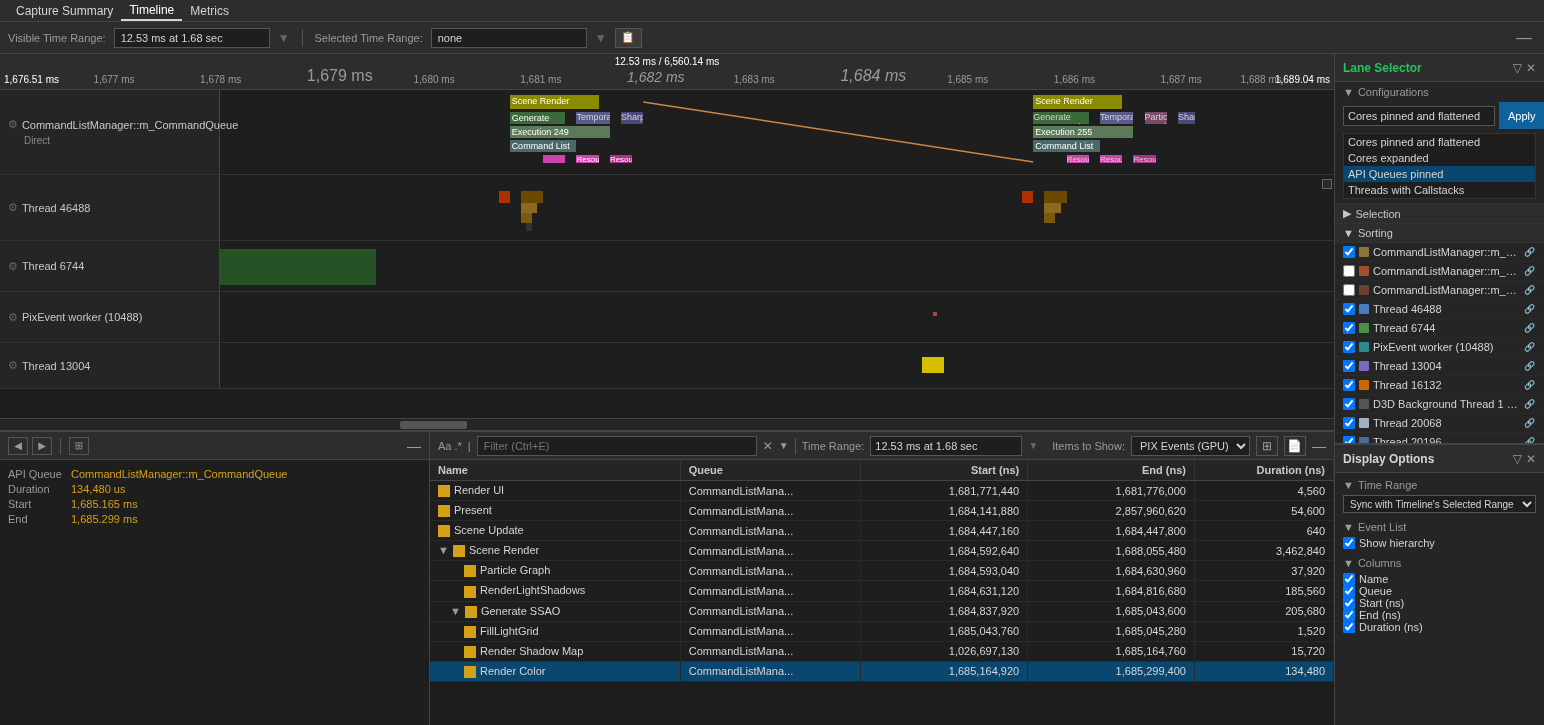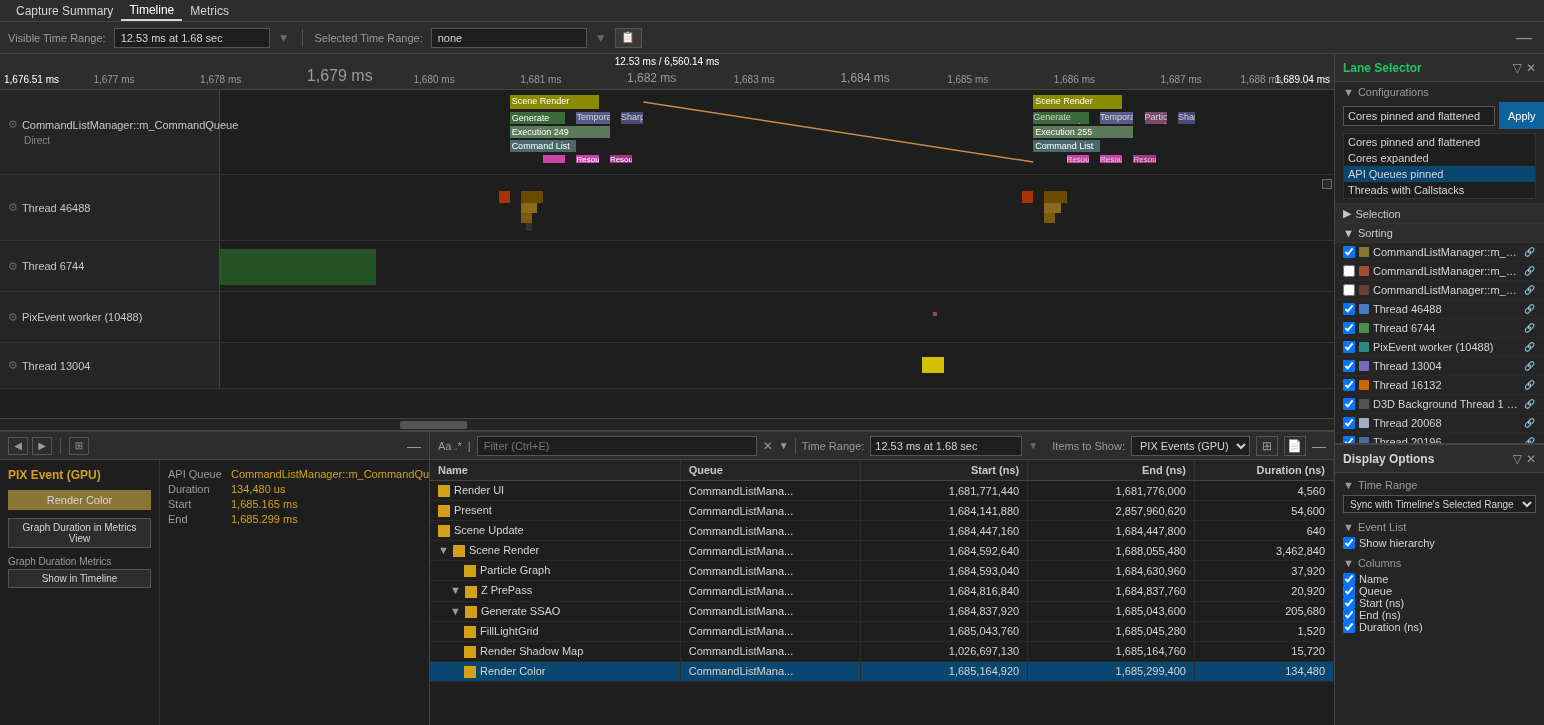--- a/index.html
+++ b/index.html
@@ -130,23 +130,23 @@
 
     <div class="time-ruler">
       <span class="current-time-label">12.53 ms / 6,560.14 ms</span>
       <div style="position:relative; width:100%; height:100%; padding-top:16px;">
         <span style="position:absolute; left:0; bottom:2px; font-size:10px; color:#fff; white-space:nowrap; padding-left:4px;">1,676.51 ms</span>
         <span style="position:absolute; left:7%; bottom:2px; font-size:10px; color:#9a9a9a;">1,677 ms</span>
         <span style="position:absolute; left:15%; bottom:2px; font-size:10px; color:#9a9a9a;">1,678 ms</span>
         <span style="position:absolute; left:23%; bottom:2px; font-size:16px; color:#9a9a9a;">1,679 ms</span>
         <span style="position:absolute; left:31%; bottom:2px; font-size:10px; color:#9a9a9a;">1,680 ms</span>
         <span style="position:absolute; left:39%; bottom:2px; font-size:10px; color:#9a9a9a;">1,681 ms</span>
-        <span style="position:absolute; left:47%; bottom:2px; font-size:12px; color:#9a9a9a;">1,682 ms</span>
+        <span style="position:absolute; left:47%; bottom:2px; font-size:14px; color:#9a9a9a;font-style:italic;">1,682 ms</span>
         <span style="position:absolute; left:55%; bottom:2px; font-size:10px; color:#9a9a9a;">1,683 ms</span>
-        <span style="position:absolute; left:63%; bottom:2px; font-size:12px; color:#9a9a9a;">1,684 ms</span>
+        <span style="position:absolute; left:63%; bottom:2px; font-size:16px; color:#9a9a9a;font-style:italic;">1,684 ms</span>
         <span style="position:absolute; left:71%; bottom:2px; font-size:10px; color:#9a9a9a;">1,685 ms</span>
         <span style="position:absolute; left:79%; bottom:2px; font-size:10px; color:#9a9a9a;">1,686 ms</span>
         <span style="position:absolute; left:87%; bottom:2px; font-size:10px; color:#9a9a9a;">1,687 ms</span>
         <span style="position:absolute; left:93%; bottom:2px; font-size:10px; color:#9a9a9a;">1,688 ms</span>
         <span style="position:absolute; right:0; bottom:2px; font-size:10px; color:#fff; white-space:nowrap; padding-right:4px;">1,689.04 ms</span>
       </div>
     </div>
 
     <div class="lanes-container">
 
@@ -251,27 +251,20 @@
 
       <div class="detail-panel">
         <div class="detail-toolbar">
           <button class="detail-toolbar-btn">◀</button>
           <button class="detail-toolbar-btn">▶</button>
           <div style="width:1px; height:16px; background:#555; margin:0 4px;"></div>
           <button class="detail-toolbar-btn">⊞</button>
           <button class="minimize-btn" style="font-size:14px;">—</button>
         </div>
         <div class="detail-content">
-          <div class="detail-left">
-            <div class="detail-event-name">PIX Event (GPU)</div>
-            <div class="detail-render-color">Render Color</div>
-            <button class="detail-btn">Graph Duration in Metrics View</button>
-            <div style="color:#9a9a9a; font-size:10px; margin:4px 0 2px;">Graph Duration Metrics</div>
-            <button class="detail-btn">Show in Timeline</button>
-          </div>
           <div class="detail-props">
             <div class="detail-prop">
               <span class="detail-prop-key">API Queue</span>
               <span class="detail-prop-val">CommandListManager::m_CommandQueue</span>
             </div>
             <div class="detail-prop">
               <span class="detail-prop-key">Duration</span>
               <span class="detail-prop-val">134,480 us</span>
             </div>
             <div class="detail-prop">
@@ -357,26 +350,26 @@
     <td class="col-name" style="padding-left:20px;">
       <span style="display:inline-block;width:14px;"></span><span style="display:inline-block;width:12px;height:12px;background:#d4a017;margin-right:4px;vertical-align:middle;"></span><span>Particle Graph</span>
     </td>
     <td class="col-queue">CommandListMana...</td>
     <td class="col-start">1,684,593,040</td>
     <td class="col-end">1,684,630,960</td>
     <td class="col-dur">37,920</td>
   </tr>
                 <tr>
     <td class="col-name" style="padding-left:20px;">
-      <span class="expand-btn">▼</span><span style="display:inline-block;width:12px;height:12px;background:#d4a017;margin-right:4px;vertical-align:middle;"></span><span>Z PrePass</span>
-    </td>
-    <td class="col-queue">CommandListMana...</td>
-    <td class="col-start">1,684,816,840</td>
-    <td class="col-end">1,684,837,760</td>
-    <td class="col-dur">20,920</td>
+      <span style="display:inline-block;width:14px;"></span><span style="display:inline-block;width:12px;height:12px;background:#d4a017;margin-right:4px;vertical-align:middle;"></span><span>RenderLightShadows</span>
+    </td>
+    <td class="col-queue">CommandListMana...</td>
+    <td class="col-start">1,684,631,120</td>
+    <td class="col-end">1,684,816,680</td>
+    <td class="col-dur">185,560</td>
   </tr>
                 <tr>
     <td class="col-name" style="padding-left:20px;">
       <span class="expand-btn">▼</span><span style="display:inline-block;width:12px;height:12px;background:#d4a017;margin-right:4px;vertical-align:middle;"></span><span>Generate SSAO</span>
     </td>
     <td class="col-queue">CommandListMana...</td>
     <td class="col-start">1,684,837,920</td>
     <td class="col-end">1,685,043,600</td>
     <td class="col-dur">205,680</td>
   </tr>

